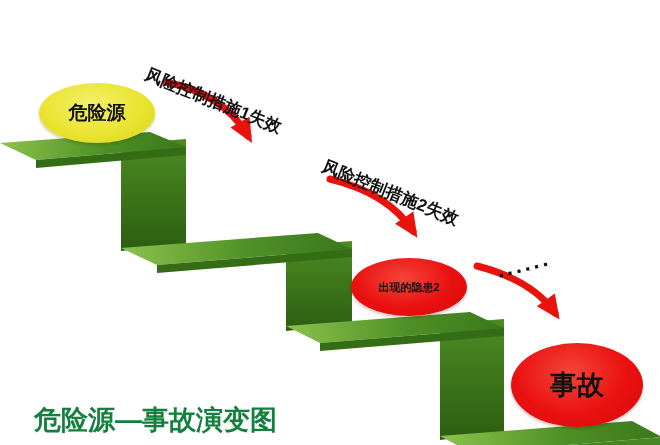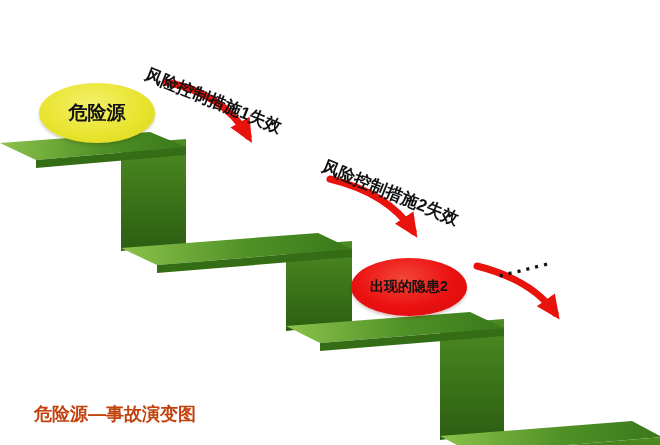--- a/index.html
+++ b/index.html
@@ -22,39 +22,39 @@
   .node-yellow{
     background:radial-gradient(ellipse at 45% 35%, #f4f06a 0%, #e9e431 55%, #d8d414 100%);
     box-shadow:0 2px 3px rgba(60,60,0,.25);
   }
   .node-red{
     background:radial-gradient(ellipse at 45% 35%, #f4453a 0%, #ea1010 55%, #d50b0b 100%);
     box-shadow:0 2px 3px rgba(90,0,0,.25);
   }
   .node-hazard{left:39px;top:47px;width:116px;height:60px;font-size:19px;font-weight:700;}
   .node-danger1{left:197px;top:130px;width:120px;height:62px;font-size:15px;font-weight:600;}
-  .node-danger2{left:351px;top:222px;width:116px;height:58px;font-size:14px;font-weight:600;align-items:center;}
+  .node-danger2{left:351px;top:222px;width:116px;height:58px;font-size:11px;font-weight:600;align-items:center;}
   .node-accident{left:511px;top:307px;width:132px;height:84px;font-size:27px;font-weight:700;}
   .edge-label{
     position:absolute;
     white-space:nowrap;
     font-size:17px;font-weight:700;color:#111;
     transform-origin:0 50%;
   }
   .edge-label-1{left:146px;top:26px;transform:rotate(22deg);}
   .edge-label-2{left:323px;top:118px;transform:rotate(22deg);}
   .dots{
     position:absolute;left:497px;top:222px;
     font-size:22px;font-weight:900;color:#111;
     letter-spacing:3px;white-space:nowrap;
     transform:rotate(-14deg);transform-origin:0 50%;
   }
   .caption{
     position:absolute;left:34px;top:366px;
-    font-size:18px;font-weight:600;color:#c2410c;
+    font-size:27px;font-weight:600;color:#15803d;
     white-space:nowrap;
   }
 </style>
 </head>
 <body>
 
 <div class="stage">
 
   <svg width="660" height="445" viewBox="0 0 660 445">
     <defs>
@@ -94,20 +94,23 @@
 
   <div class="node node-yellow node-hazard">
     <span>危险源</span>
   </div>
 
 
   <div class="node node-red node-danger2">
     <span>出现的隐患2</span>
   </div>
 
+  <div class="node node-red node-accident">
+    <span>事故</span>
+  </div>
 
   <div class="edge-label edge-label-1">风险控制措施1失效</div>
 
   <div class="edge-label edge-label-2">风险控制措施2失效</div>
 
   <div class="dots">......</div>
 
   <div class="caption">危险源—事故演变图</div>
 
 </div>

